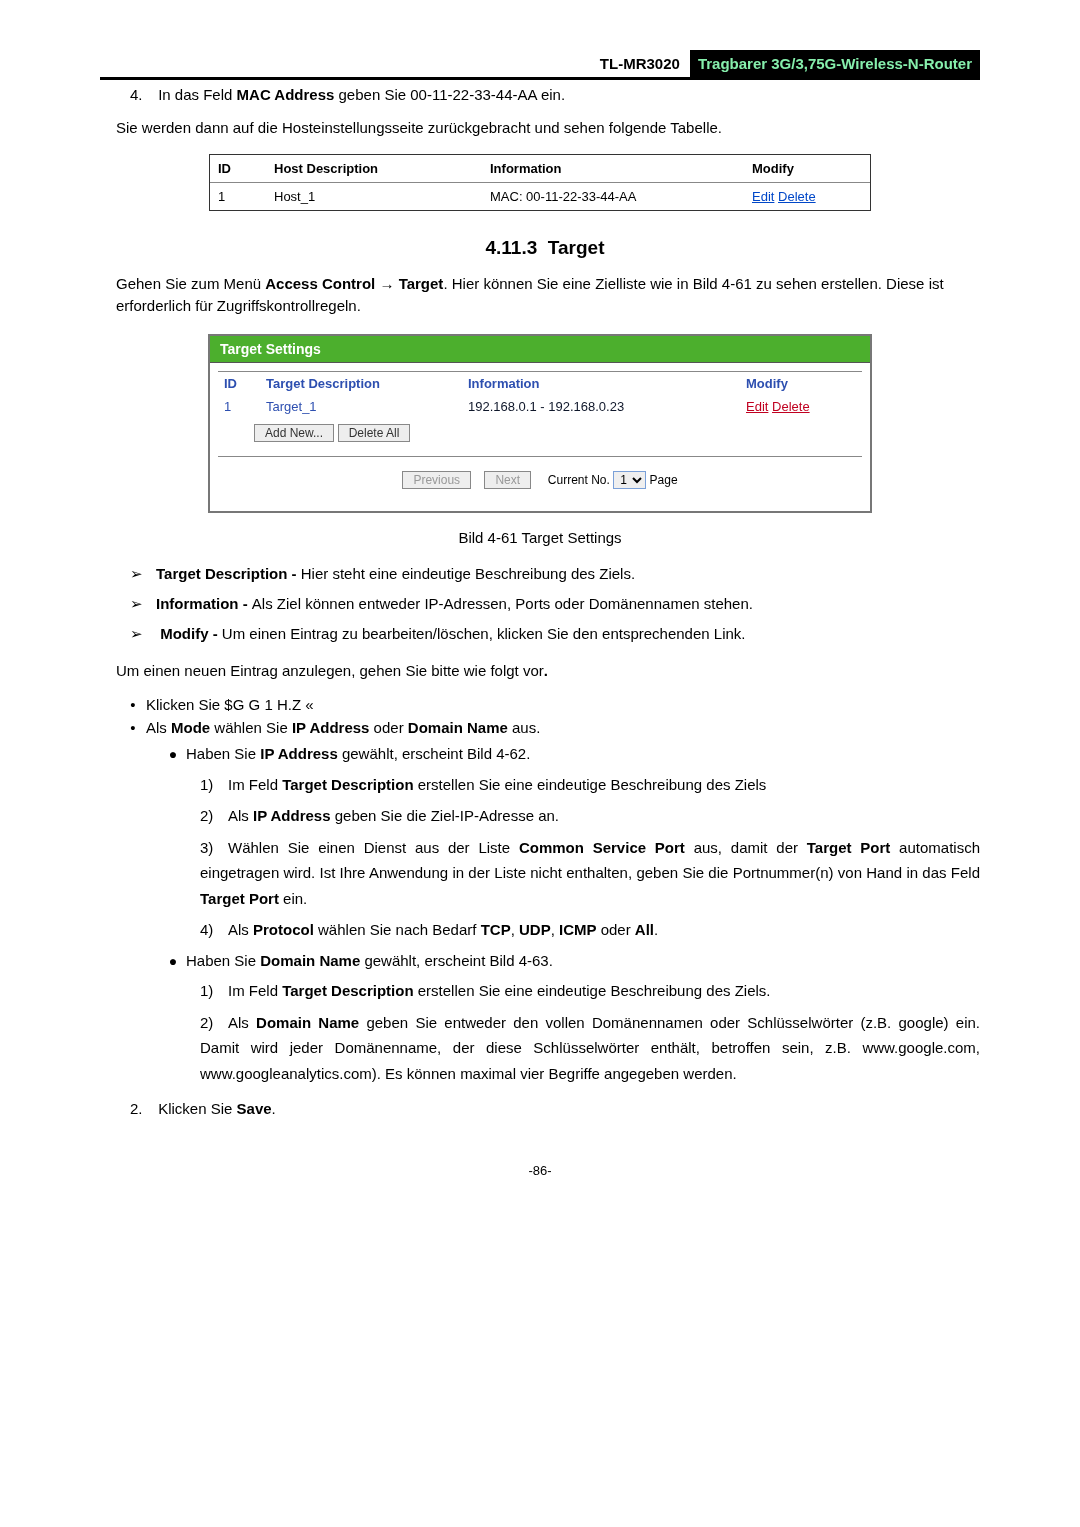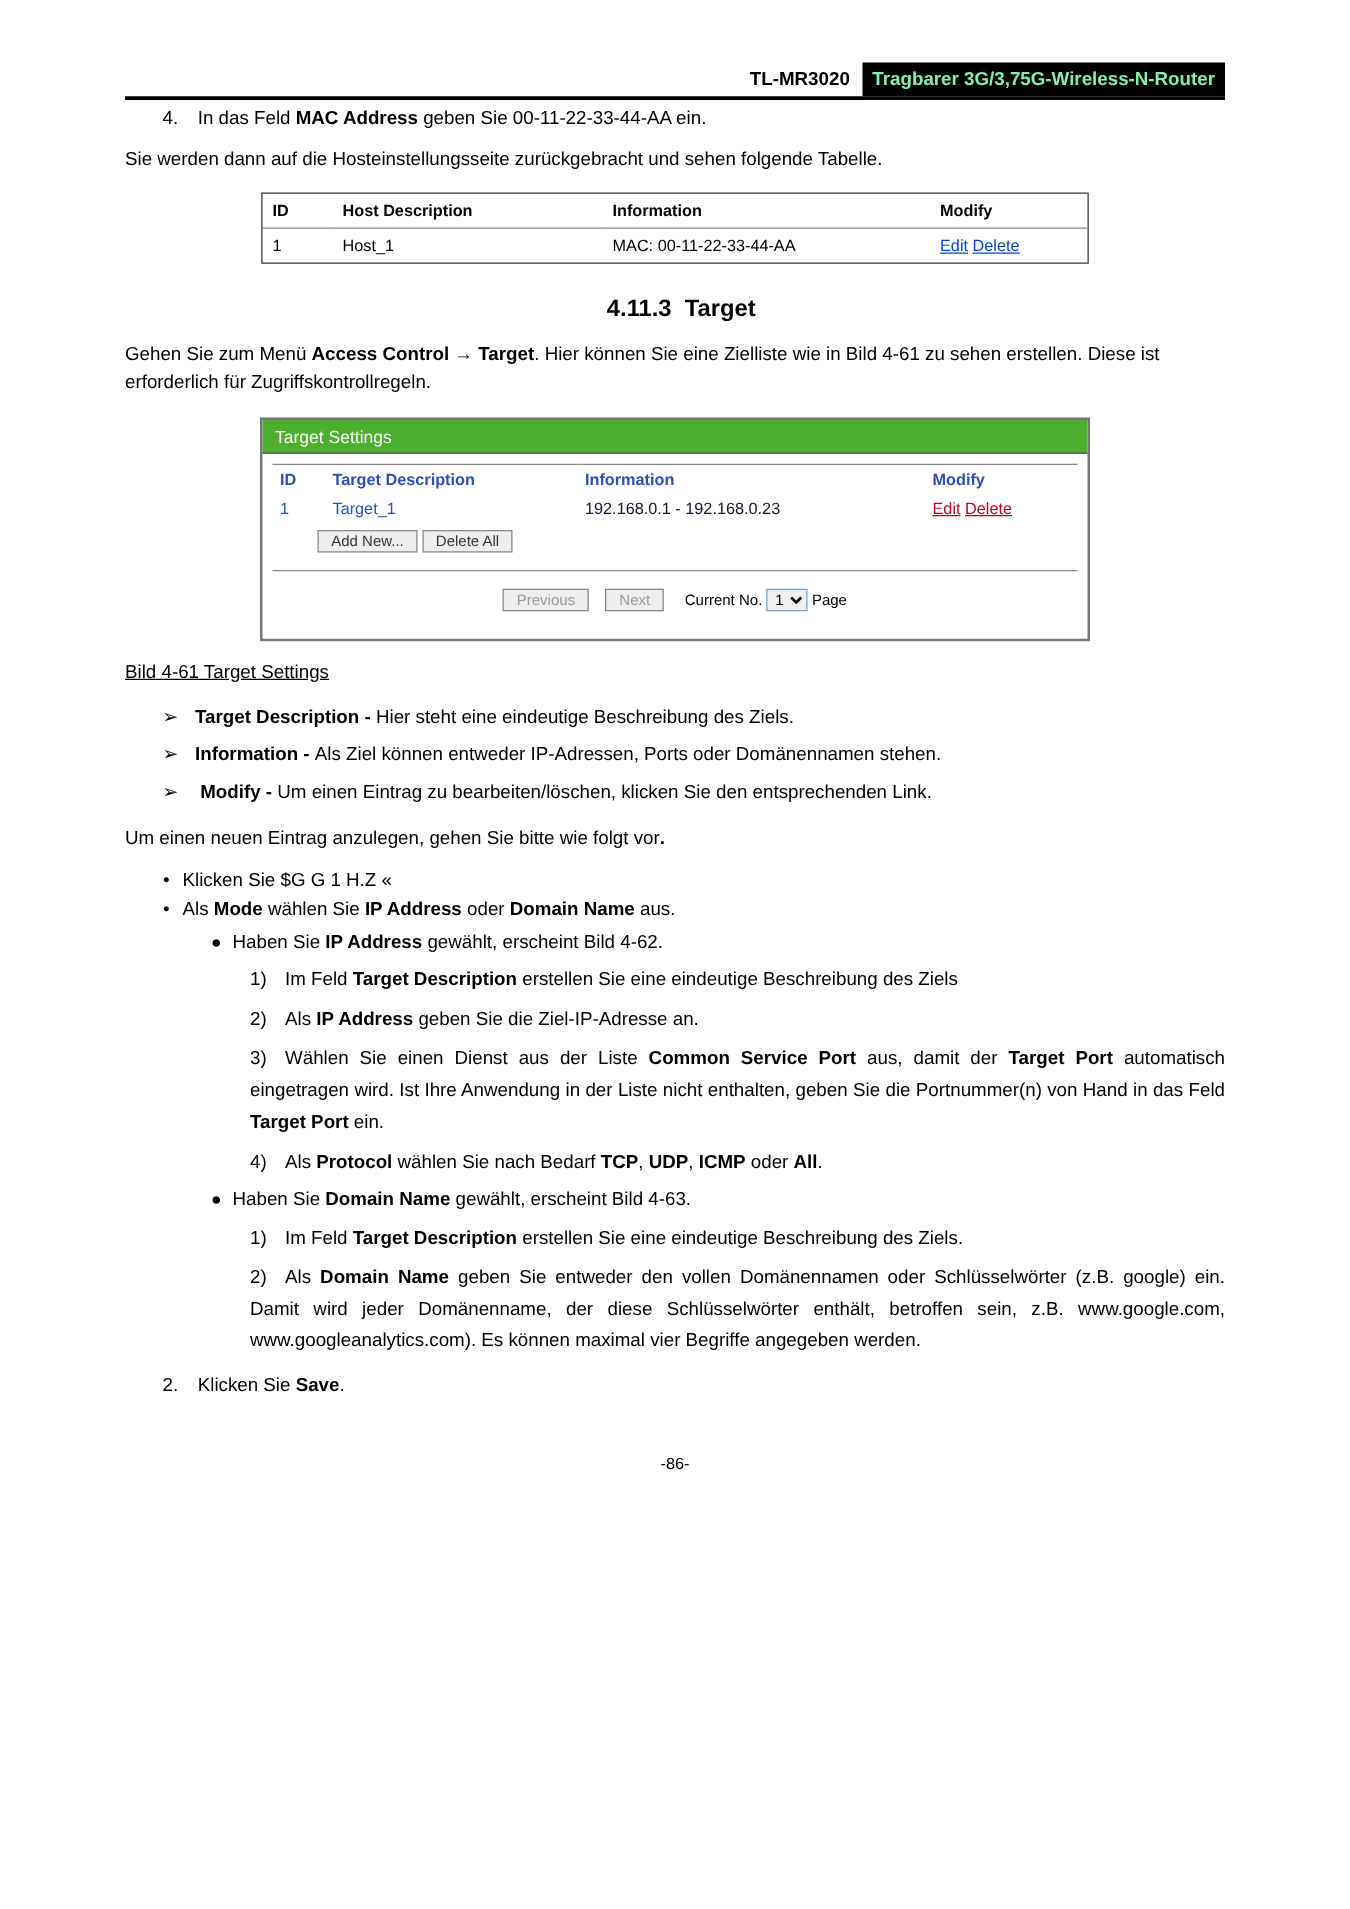--- a/index.html
+++ b/index.html
@@ -32,21 +32,21 @@
     padding: 5px 8px;
   }
   .ol-step {
     margin: 6px 0 6px 30px;
   }
   .ol-step .num {
     display: inline-block;
     width: 24px;
   }
   .para {
-    margin: 14px 0;
+    margin: 14px 16px;
     line-height: 1.5;
   }
   .host-table-img {
     margin: 14px auto;
     border: 1.5px solid #333;
     width: 660px;
   }
   .host-table-img table {
     width: 100%;
     border-collapse: collapse;
@@ -73,21 +73,21 @@
   }
   .target-settings-box {
     margin: 16px auto;
     border: 2px solid #777;
     width: 660px;
     background: #fff;
   }
   .ts-title {
     background: #4caf2d;
     color: #fff;
-    font-weight: normal;
+    font-weight: bold;
     font-size: 14px;
     padding: 5px 10px;
     border-bottom: 1px solid #555;
   }
   .ts-body {
     padding: 8px 8px 12px 8px;
     font-size: 13px;
   }
   .ts-body table {
     width: 100%;
@@ -124,22 +124,22 @@
     padding: 14px 0 10px 0;
     text-align: center;
     font-size: 12px;
   }
   .ui-select {
     font-size: 12px;
     border: 1px solid #7aa0d8;
     padding: 0 2px;
   }
   .caption {
+    text-align: center;
     margin: 8px 0 16px 0;
-    text-decoration: underline;
   }
   .bullet-arrow {
     margin: 6px 0 6px 30px;
     line-height: 1.6;
   }
   .arrow {
     display: inline-block;
     width: 26px;
   }
   .bullet-dot {

